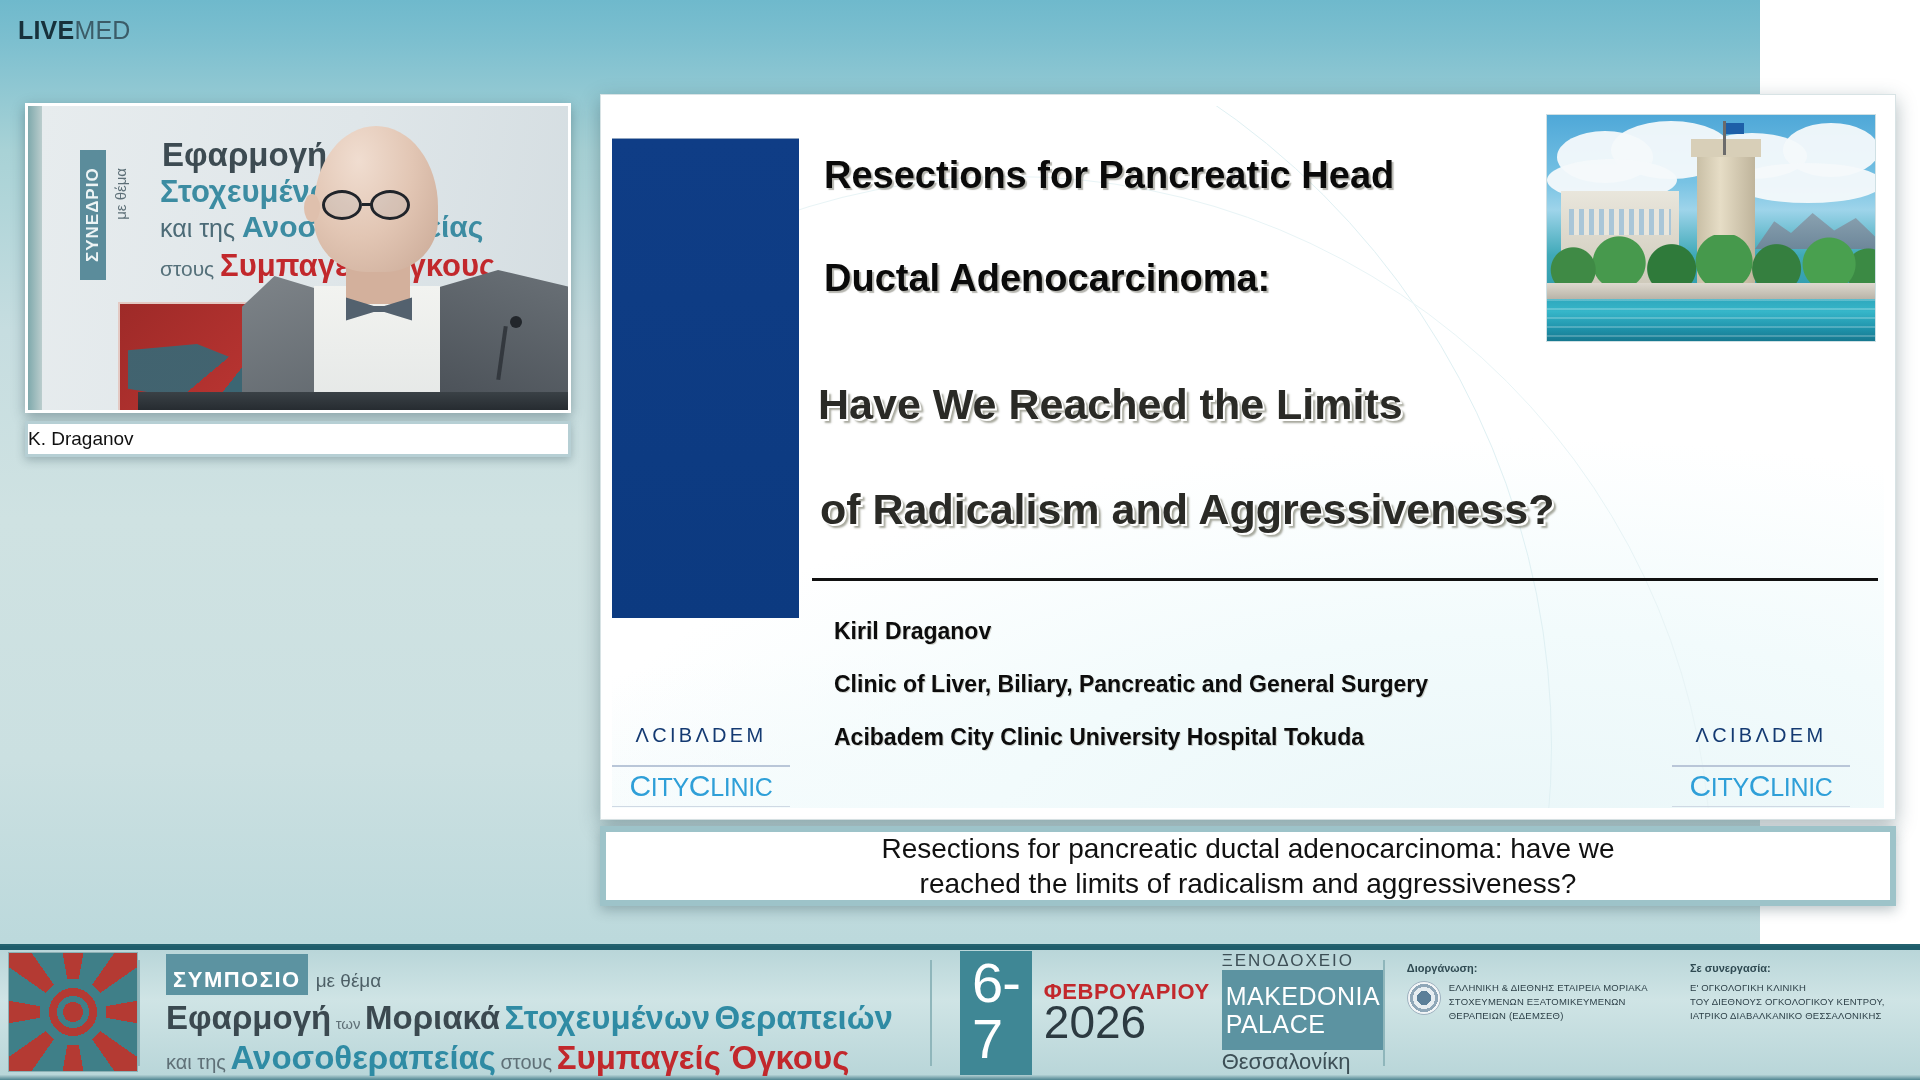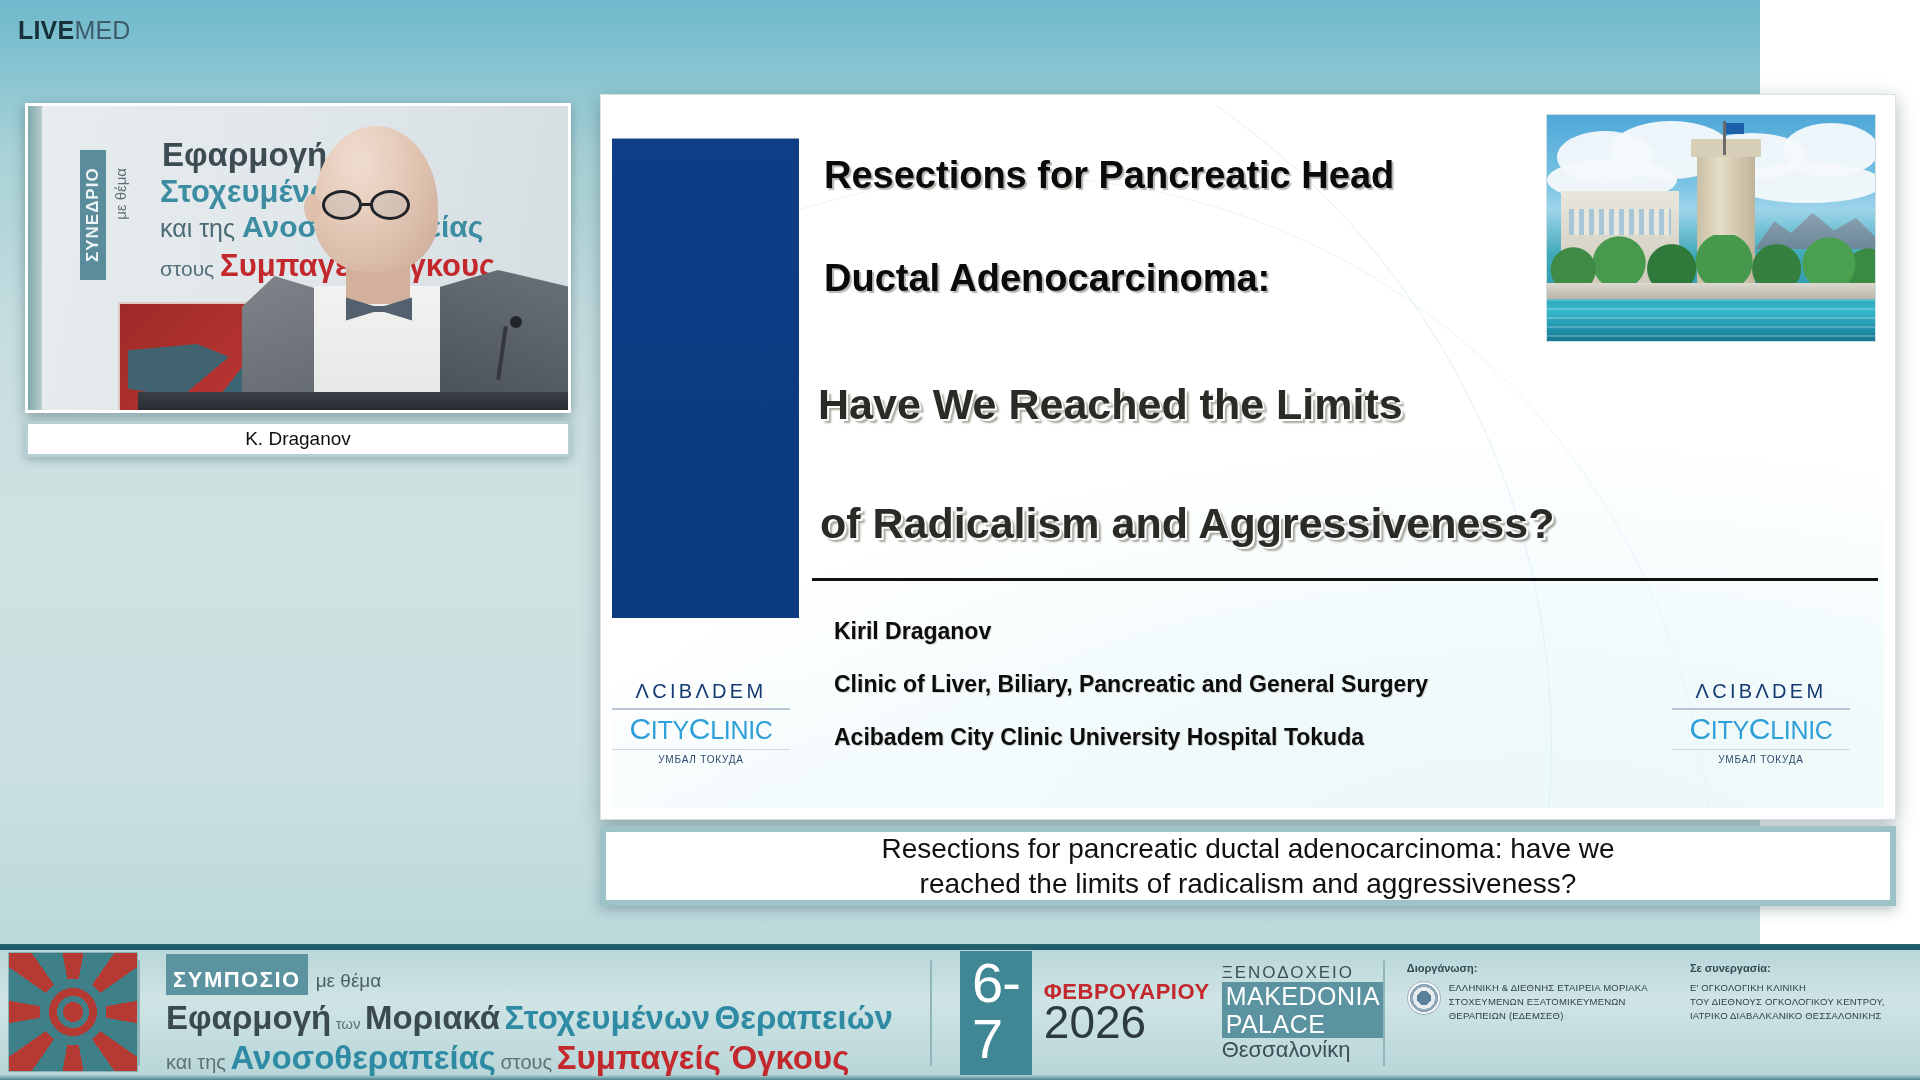--- a/index.html
+++ b/index.html
@@ -160,21 +160,21 @@
     position:absolute; left:110px; top:286px; right:0; height:24px;
     background: linear-gradient(180deg,#3a4146,#20252a);
   }
 
   
   #speaker-caption {
     position: absolute; left: 25px; top: 421px;
     width: 546px; height: 36px;
     background: #ffffff;
     border: 3px solid #b6cfd4;
-    display: flex; align-items: center; justify-content: center;
+    display: flex; align-items: center; justify-content: flex-start;
     box-shadow: 0 3px 9px rgba(30,60,70,.30);
   }
   #speaker-caption span { font-size: 19px; color: #101010; }
 
   
   #slide-frame {
     position:absolute; left:600px; top:94px; width:1296px; height:726px;
     background:#ffffff;
     border: 1px solid #d8e3e5;
     box-shadow: 0 6px 18px rgba(30,60,70,.35);
@@ -270,21 +270,21 @@
     font-weight: 700;
     color:#0a0a0a;
     white-space: nowrap;
     line-height:1;
   }
   #t1 { left:212px; top:50px;  font-size:38px; text-shadow:2px 2px 1px rgba(120,120,110,.55); }
   #t2 { left:212px; top:153px; font-size:38px; text-shadow:2px 2px 1px rgba(120,120,110,.55); }
   #t3 { left:206px; top:277px; font-size:43px; color:#2a2a26;
         text-shadow: 2px 2px 0 #ffffff, 4px 4px 2px rgba(120,122,105,.65); }
   #t4 { left:208px; top:382px; font-size:43px; color:#2a2a26;
-        text-shadow: 2px 2px 0 #ffffff, 4px 4px 2px rgba(120,122,105,.65); margin-top: 14px; }
+        text-shadow: 2px 2px 0 #ffffff, 4px 4px 2px rgba(120,122,105,.65); }
 
   #rule {
     position:absolute; left:200px; top:472px; right:6px; height:0;
     border-top:3px solid #111111;
   }
 
   .byline {
     position:absolute; font-weight:700; color:#0c0c0c; white-space:nowrap;
     text-shadow: 1px 1px 0 rgba(170,170,160,.5);
   }
@@ -293,21 +293,21 @@
   #b3 { left:222px; top:618px; font-size:23px; }
 
   
   .logo {
     position:absolute; width:178px;
     text-align:center;
     font-family: "Liberation Sans", sans-serif;
   }
   .logo .l1 {
     font-size:20px; letter-spacing:3.3px; color:#143a72; font-weight:400;
-    padding-bottom:5px; border-bottom:2px solid #b9c6d8;
+    padding-bottom:18px; border-bottom:2px solid #b9c6d8;margin-top:44px;
   }
   .logo .l2 {
     font-size:25px; color:#2e9fd8; letter-spacing:-.3px; font-weight:400;
     padding: 2px 0 3px; border-bottom:1px solid #cfd9e4;
   }
   .logo .l2 b { font-size:30px; font-weight:400; }
   .logo .l3 { font-size:10px; color:#2e4a6e; letter-spacing:.8px; padding-top:4px; }
   #logo-left  { left:0px;  top:574px; }
   #logo-right { right:34px; top:574px; }
 
@@ -371,21 +371,21 @@
   }
   .bd-chip {
     background:#3f8795; color:#ffffff; font-size:56px; font-weight:400;
     line-height:1; padding:4px 12px 8px; letter-spacing:-1px;
   }
   .bd-mid { line-height:1; }
   .bd-mid .feb { color:#c2282c; font-size:22px; font-weight:700; letter-spacing:.5px; display:block; }
   .bd-mid .yr  { color:#2c3a41; font-size:46px; display:block; margin-top:-4px; }
   .bd-right { line-height:1.12; }
   .bd-right .xen { color:#3d4f56; font-size:17px; letter-spacing:2px; display:block; }
-  .bd-right .mak { background:#5c93a1; color:#ffffff; font-size:25px; letter-spacing:.5px; display:block; padding:0 4px; }
+  .bd-right .mak { background:#5c93a1; color:#ffffff; font-size:25px; letter-spacing:.5px; display:block; padding:12px 4px; }
   .bd-right .thess { color:#3d4f56; font-size:22px; display:block; }
 
   #banner-orgs {
     flex:1; display:flex; gap:42px; padding:16px 23px 0 22px; min-width:0;
   }
   .org-col { min-width:0; }
   .org-head { font-size:11px; color:#2f4a52; font-weight:700; margin-bottom:7px; }
   .org-body { display:flex; gap:8px; }
   .org-seal {
     flex:0 0 34px; width:34px; height:34px; border-radius:50%;

